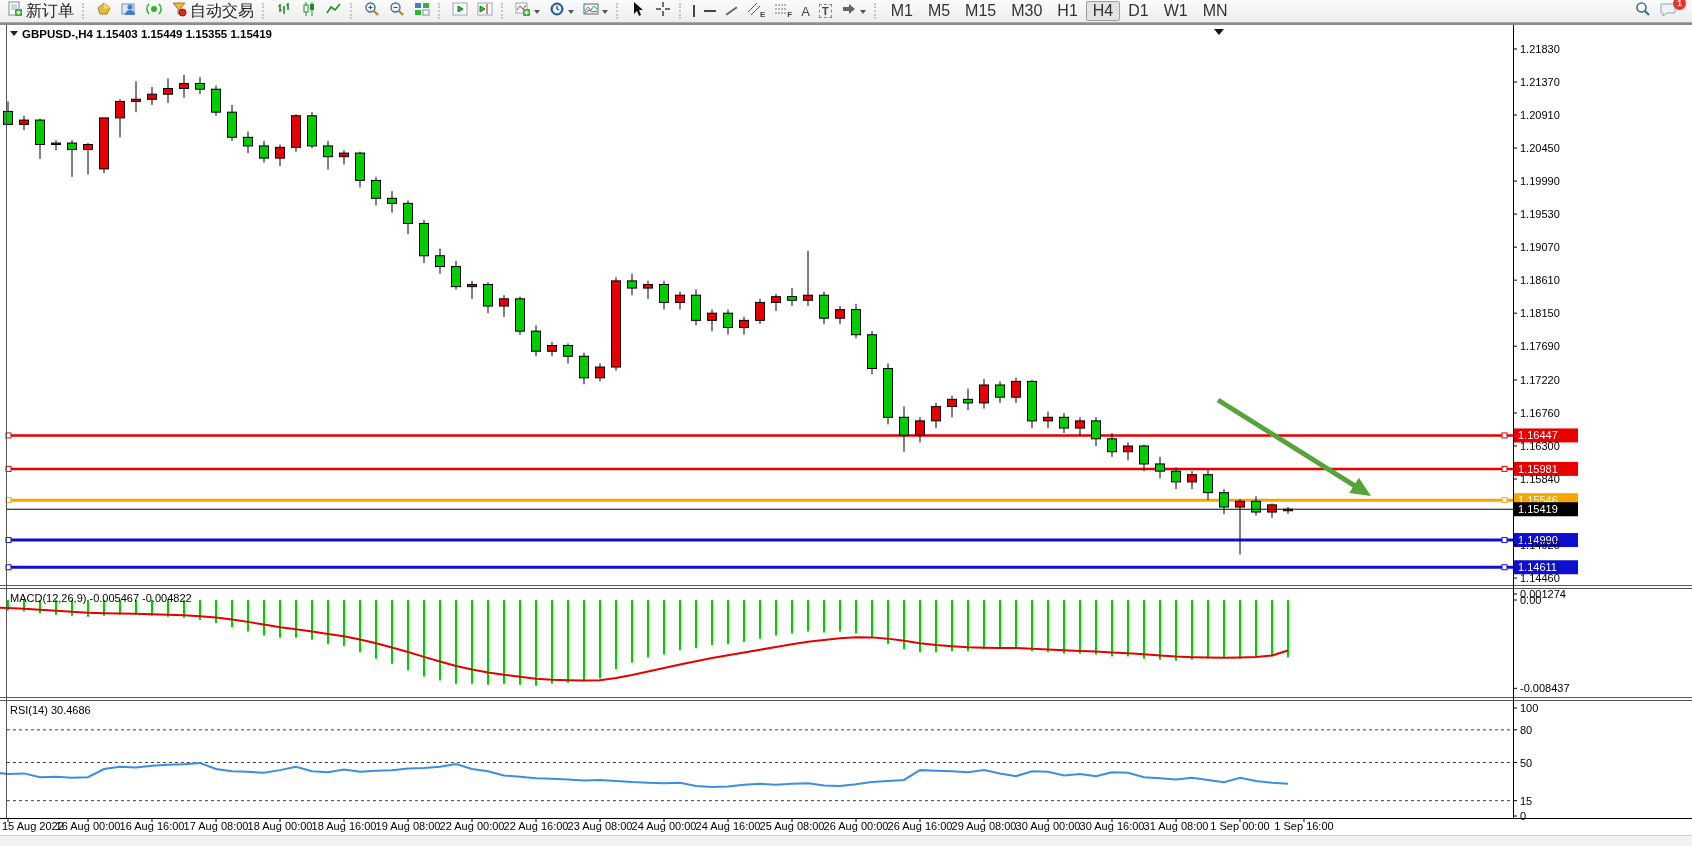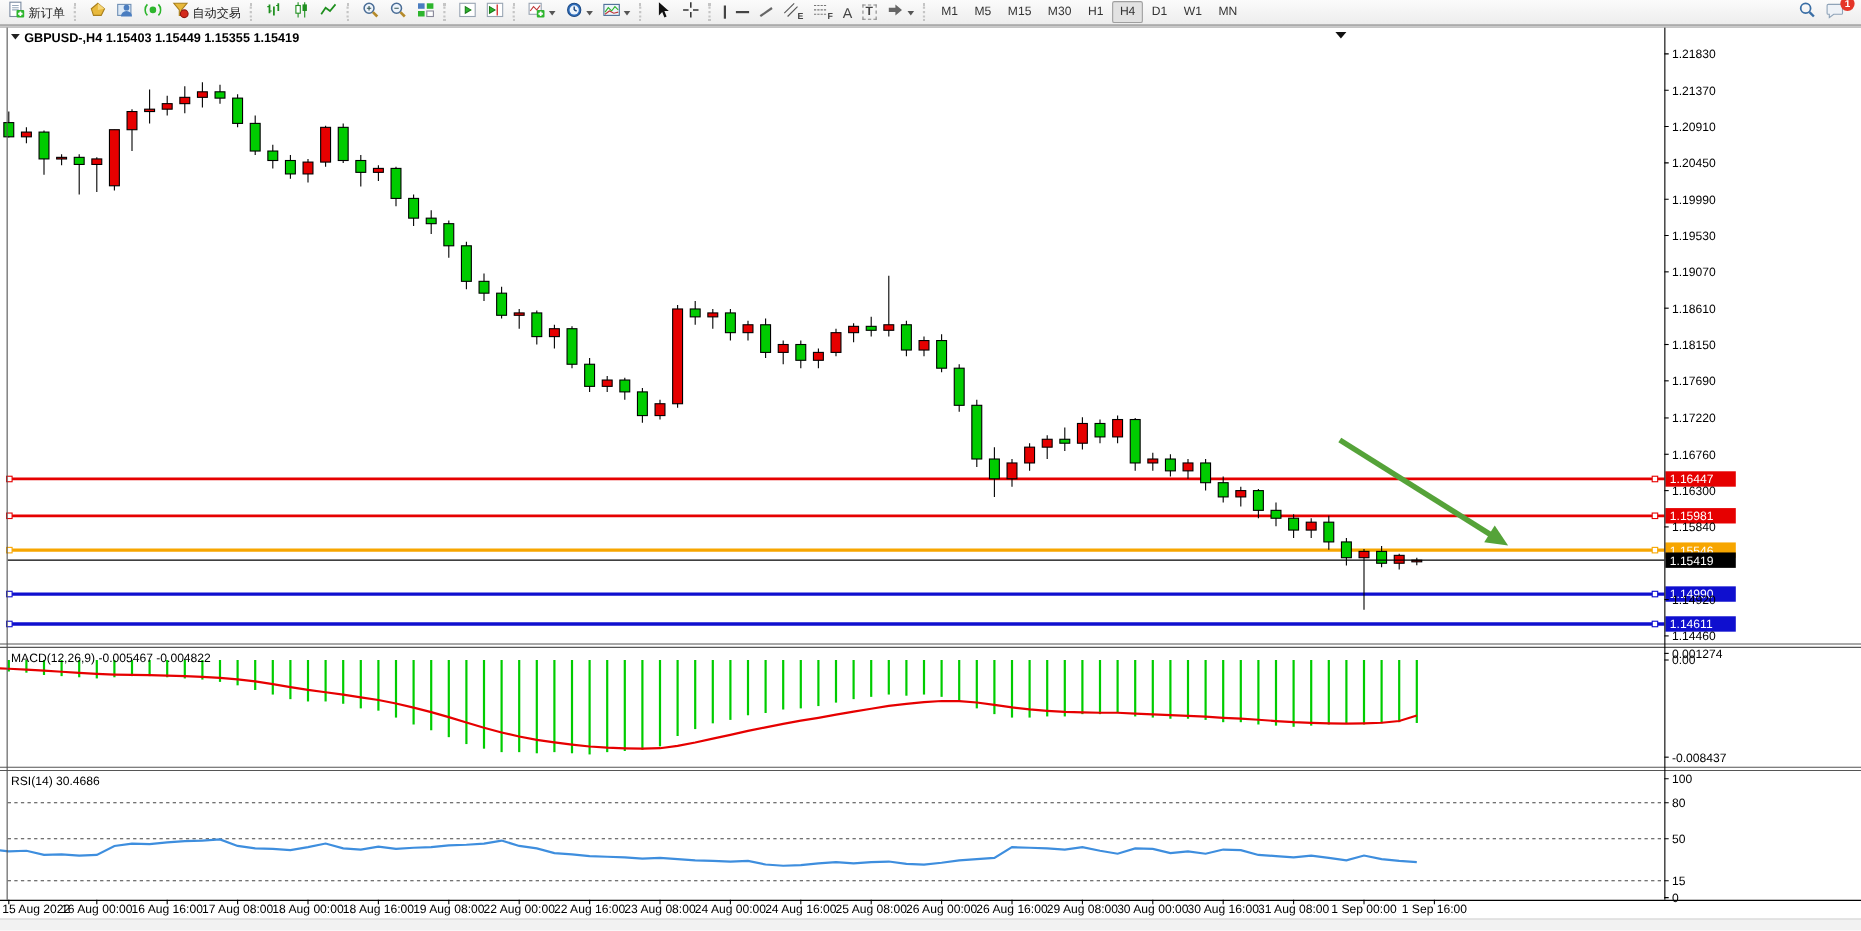--- a/index.html
+++ b/index.html
@@ -4,22 +4,22 @@
 <style>
   html,body{margin:0;padding:0;}
   body{width:1692px;height:846px;overflow:hidden;background:#f0f0f0;
        font-family:"Liberation Sans",sans-serif;-webkit-font-smoothing:antialiased;}
   
   .toolbar{box-sizing:border-box;display:flex;align-items:center;height:23px;
            background:linear-gradient(#fbfbfb,#ededed);border-bottom:1px solid #a9a9a9;
            padding:0 3px;gap:1px;white-space:nowrap;}
   .tb-btn{display:inline-flex;align-items:center;gap:3px;height:20px;padding:0 3px;
           border:1px solid transparent;border-radius:2px;cursor:default;}
-  .tb-label{font-size:11px;color:#222;}
-  .tf-btn{font-size:11px;color:#333;padding:0 6px;height:18px;line-height:18px;
+  .tb-label{font-size:16px;color:#222;}
+  .tf-btn{font-size:16px;color:#333;padding:0 6px;height:18px;line-height:18px;
           border:1px solid transparent;border-radius:2px;}
   .tf-btn.tf-active{background:#e2e2e2;border:1px solid #9f9f9f;}
   .grip{width:4px;height:16px;margin:0 3px;border-left:2px dotted #c5c5c5;}
   .caret{width:0;height:0;border:3px solid transparent;border-top:4px solid #555;margin-top:4px;}
   .glyph{font-size:11px;font-weight:bold;color:#444;}
   .vline-glyph{display:inline-block;width:2px;height:12px;background:#444;}
   .hline-glyph{display:inline-block;width:12px;height:2px;background:#444;}
   .tline-glyph{display:inline-block;width:13px;height:2px;background:#666;transform:rotate(-35deg);}
   .spacer{flex:1;}
   .badge{position:absolute;top:-4px;right:-6px;background:#e53528;color:#fff;border-radius:8px;

